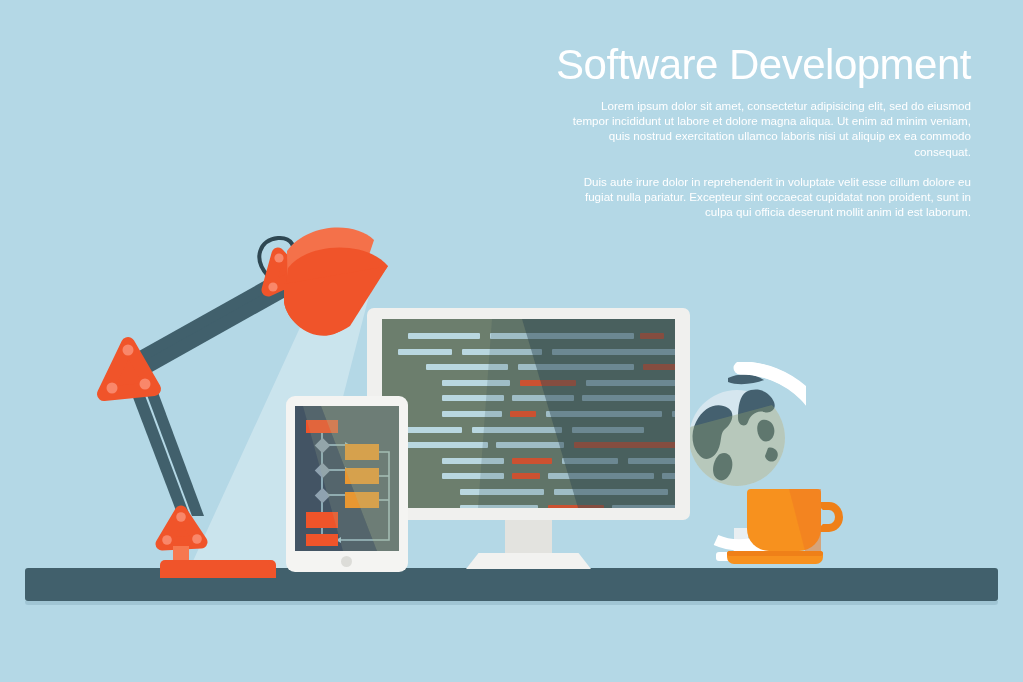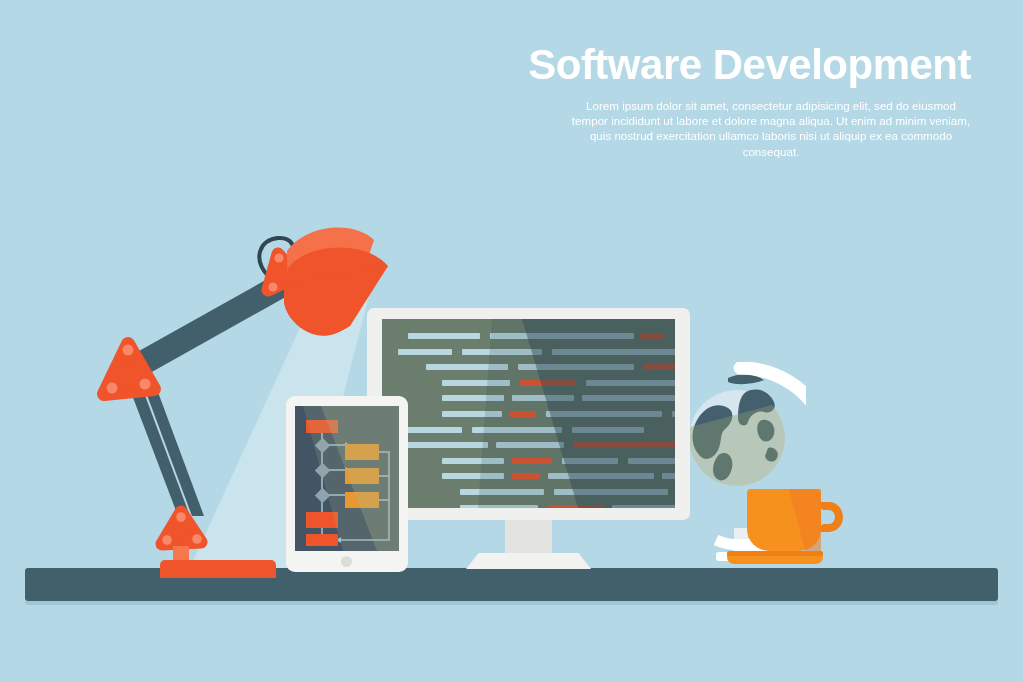--- a/index.html
+++ b/index.html
@@ -17,32 +17,32 @@
   }
   .abs{position:absolute;}
 
   
   #headline{
     position:absolute;
     right:52px;
     top:44px;
     color:#ffffff;
     font-size:42px;
-    font-weight:bold;
+    font-weight:normal;
     letter-spacing:-0.5px;
     line-height:1;
     text-align:center;
     white-space:nowrap;
   }
   #para-block{
     position:absolute;
     right:52px;
     top:98px;
     width:400px;
-    text-align:center;
+    text-align:right;
     color:#ffffff;
     font-size:11.6px;
     line-height:15.2px;
   }
   #para-block p{margin:0;}
   #para-block p + p{margin-top:15px;}
 
   
   #cta{
     position:absolute;
@@ -342,16 +342,17 @@
       <polygon points="42,0 74,0 74,62 58,62" fill="#f07a22" opacity="0.55"></polygon>
     </svg>
   </div>
   <div id="saucer" class="abs"></div>
   <div id="saucer-lip" class="abs"></div>
 
   <div id="headline">Software Development</div>
 
   <div id="para-block">
     <p>Lorem ipsum dolor sit amet, consectetur adipisicing elit, sed do eiusmod tempor incididunt ut labore et dolore magna aliqua. Ut enim ad minim veniam, quis nostrud exercitation ullamco laboris nisi ut aliquip ex ea commodo consequat.</p>
+    <p>Duis aute irure dolor in reprehenderit in voluptate velit esse cillum dolore eu fugiat nulla pariatur. Excepteur sint occaecat cupidatat non proident, sunt in culpa qui officia deserunt mollit anim id est laborum.</p>
   </div>
 
 
 </div>
 
 </body></html>

